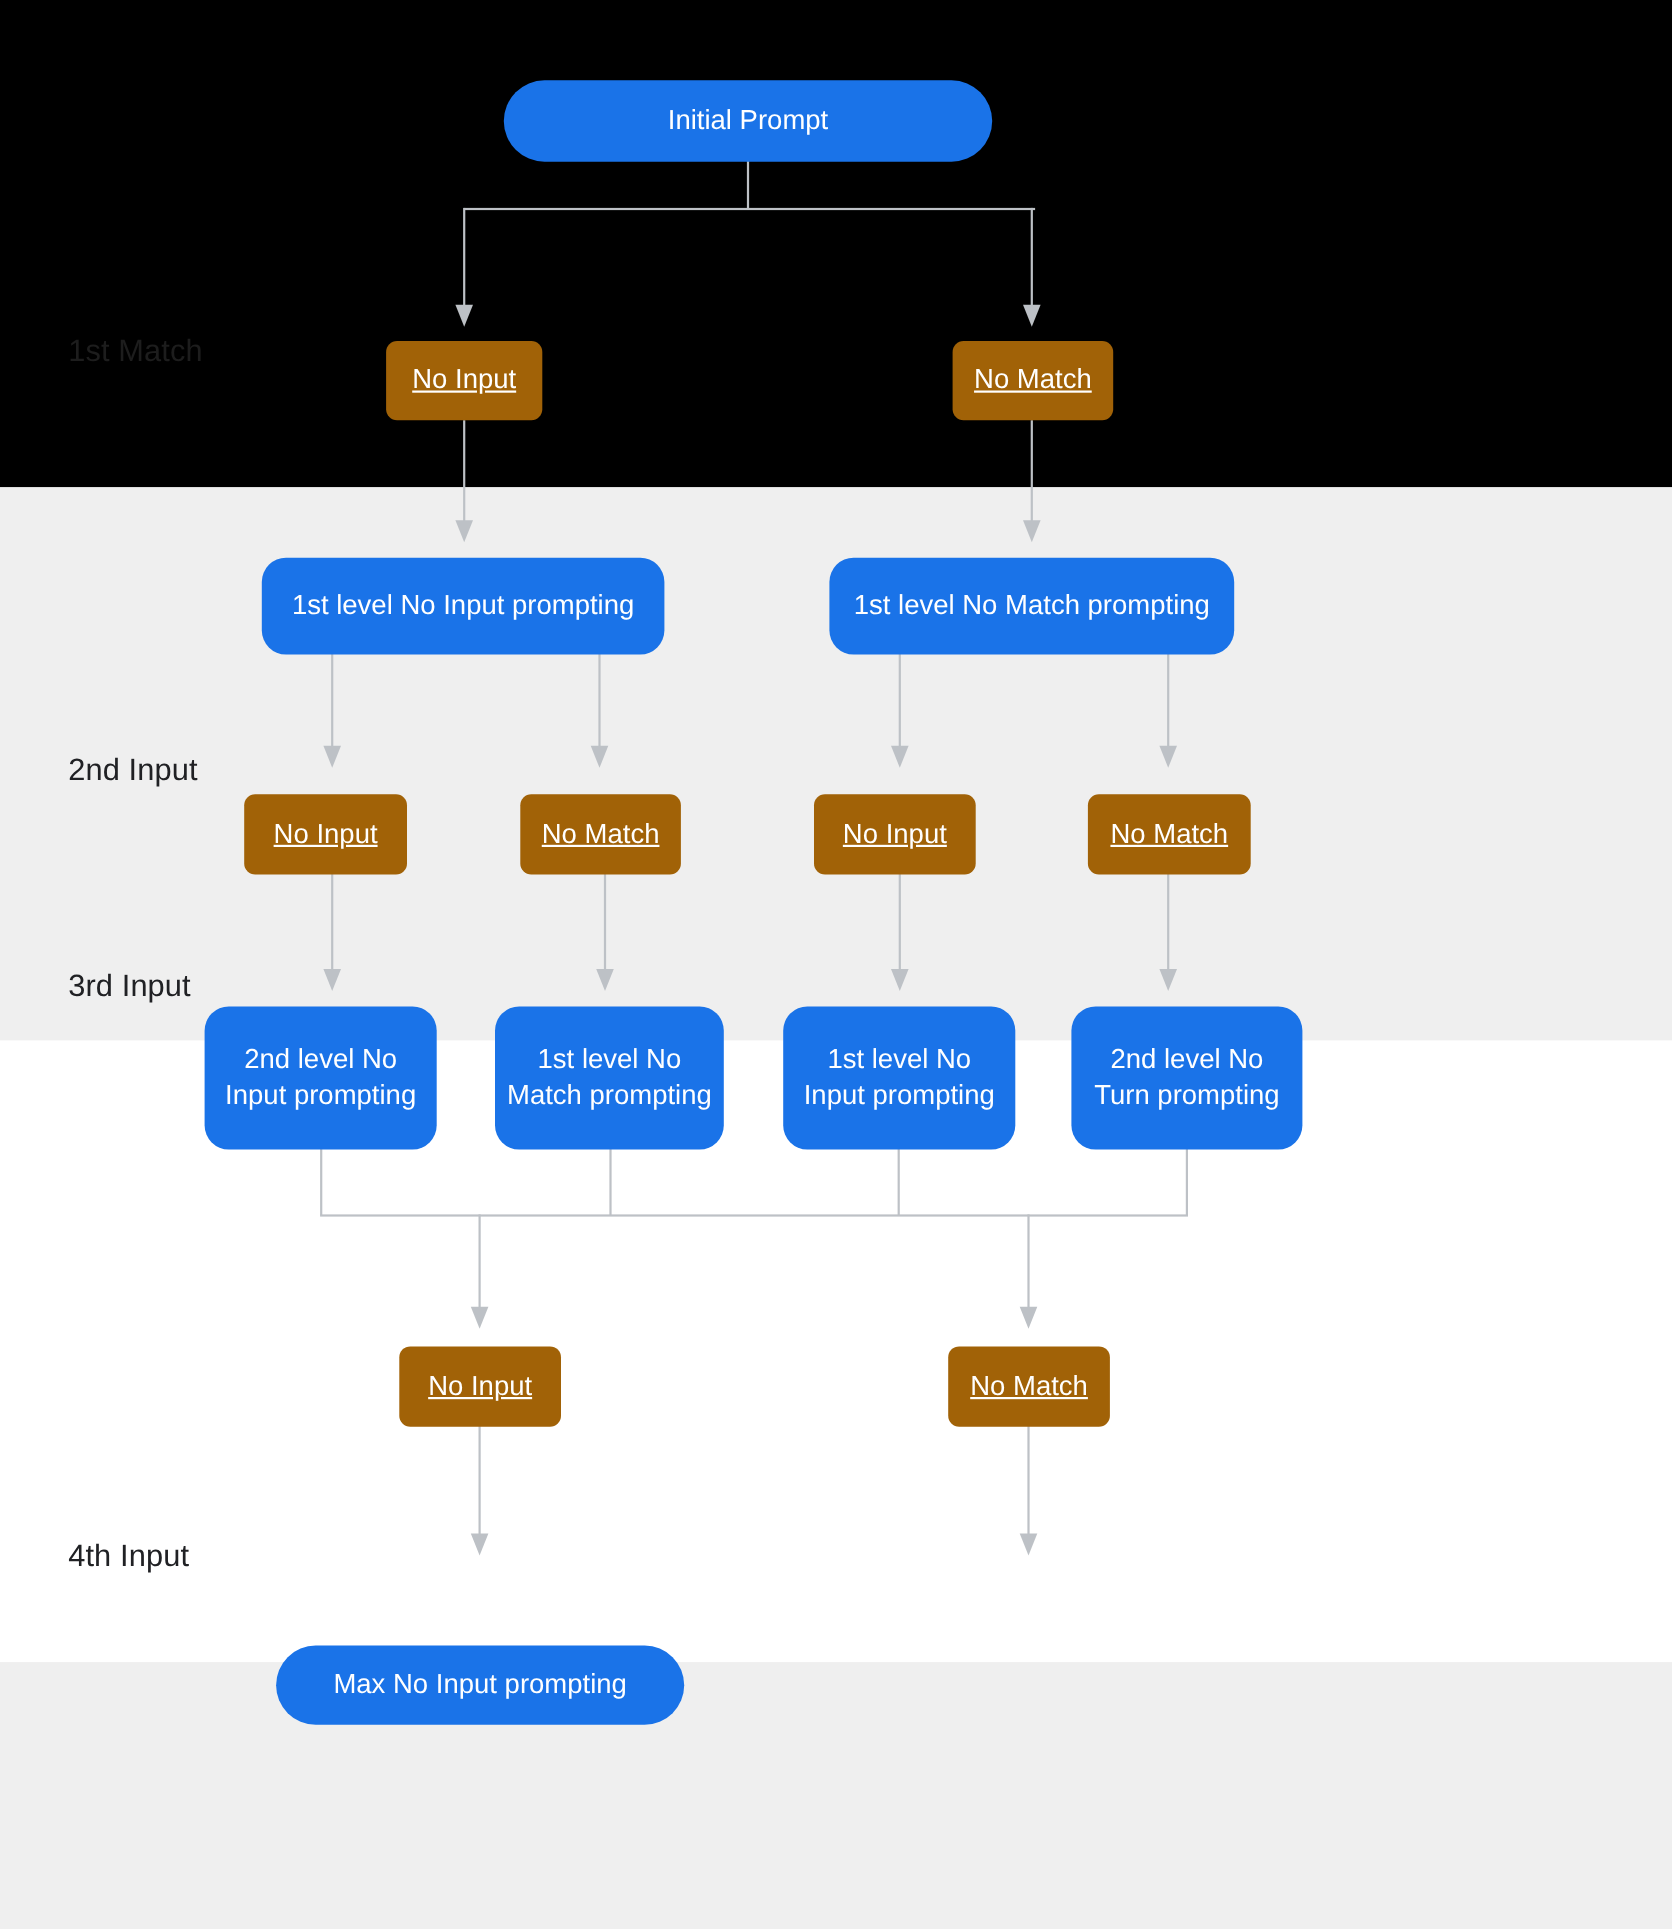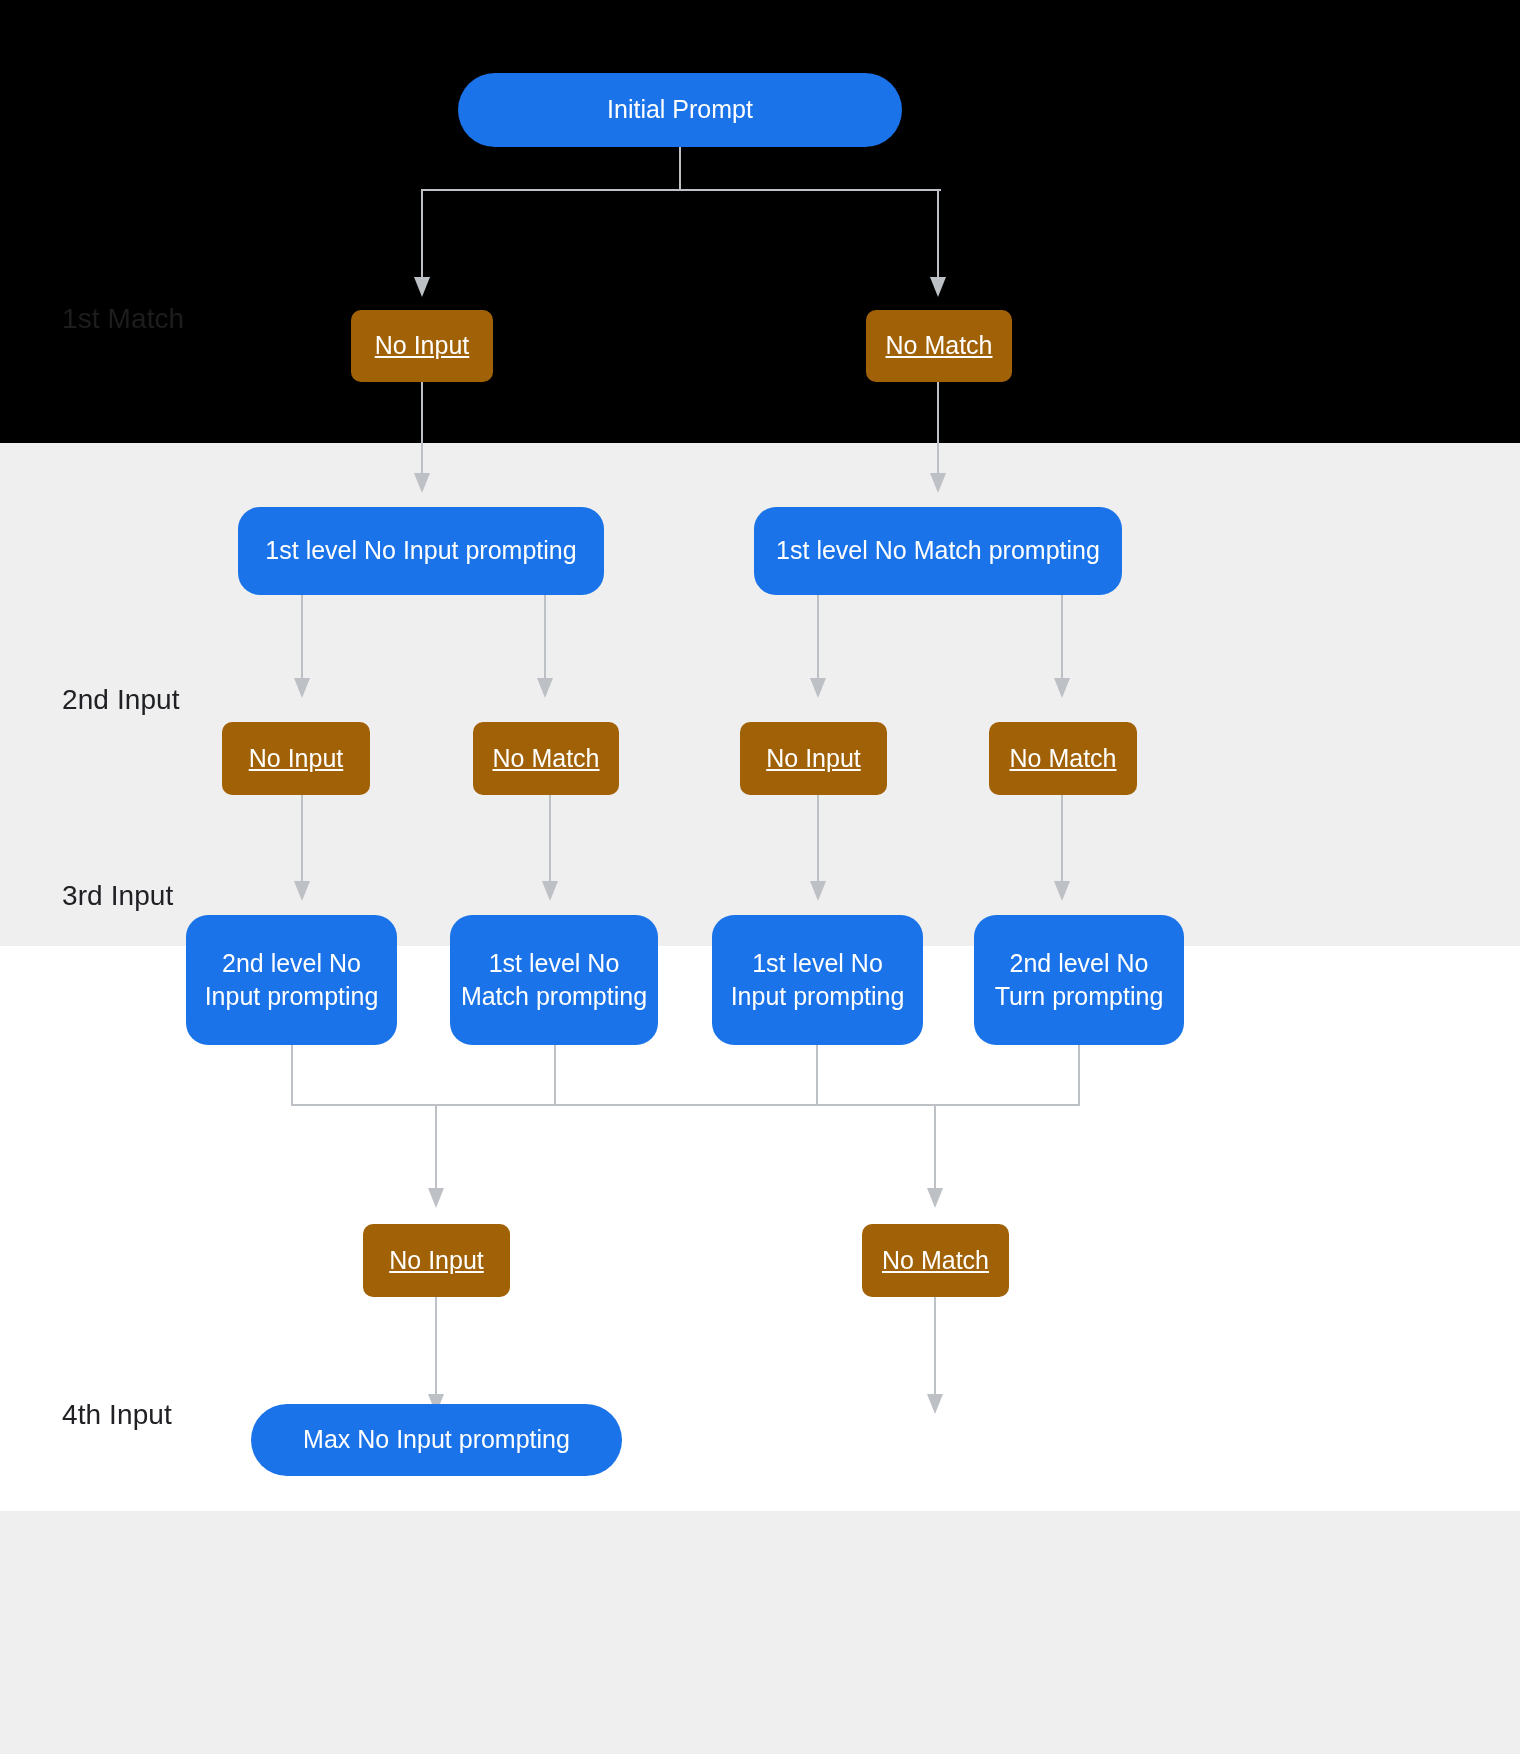--- a/index.html
+++ b/index.html
@@ -151,15 +151,15 @@
   <div class="node green rounded" style="left:989px; top:722px; width:148px; height:73px;">No Match</div>
 
   <div class="node blue soft" style="left:186px; top:915px; width:211px; height:130px;">2nd level No Input prompting</div>
   <div class="node blue soft" style="left:450px; top:915px; width:208px; height:130px;">1st level No Match prompting</div>
   <div class="node blue soft" style="left:712px; top:915px; width:211px; height:130px;">1st level No Input prompting</div>
   <div class="node blue soft" style="left:974px; top:915px; width:210px; height:130px;">2nd level No Turn prompting</div>
 
   <div class="node green rounded" style="left:363px; top:1224px; width:147px; height:73px;">No Input</div>
   <div class="node green rounded" style="left:862px; top:1224px; width:147px; height:73px;">No Match</div>
 
-  <div class="node blue pill" style="left:251px; top:1404px; width:371px; height:72px;">Max No Input prompting</div>
+  <div class="node blue pill" style="left:251px; top:1496px; width:371px; height:72px;">Max No Input prompting</div>
 
 </div>
 
 </body></html>

